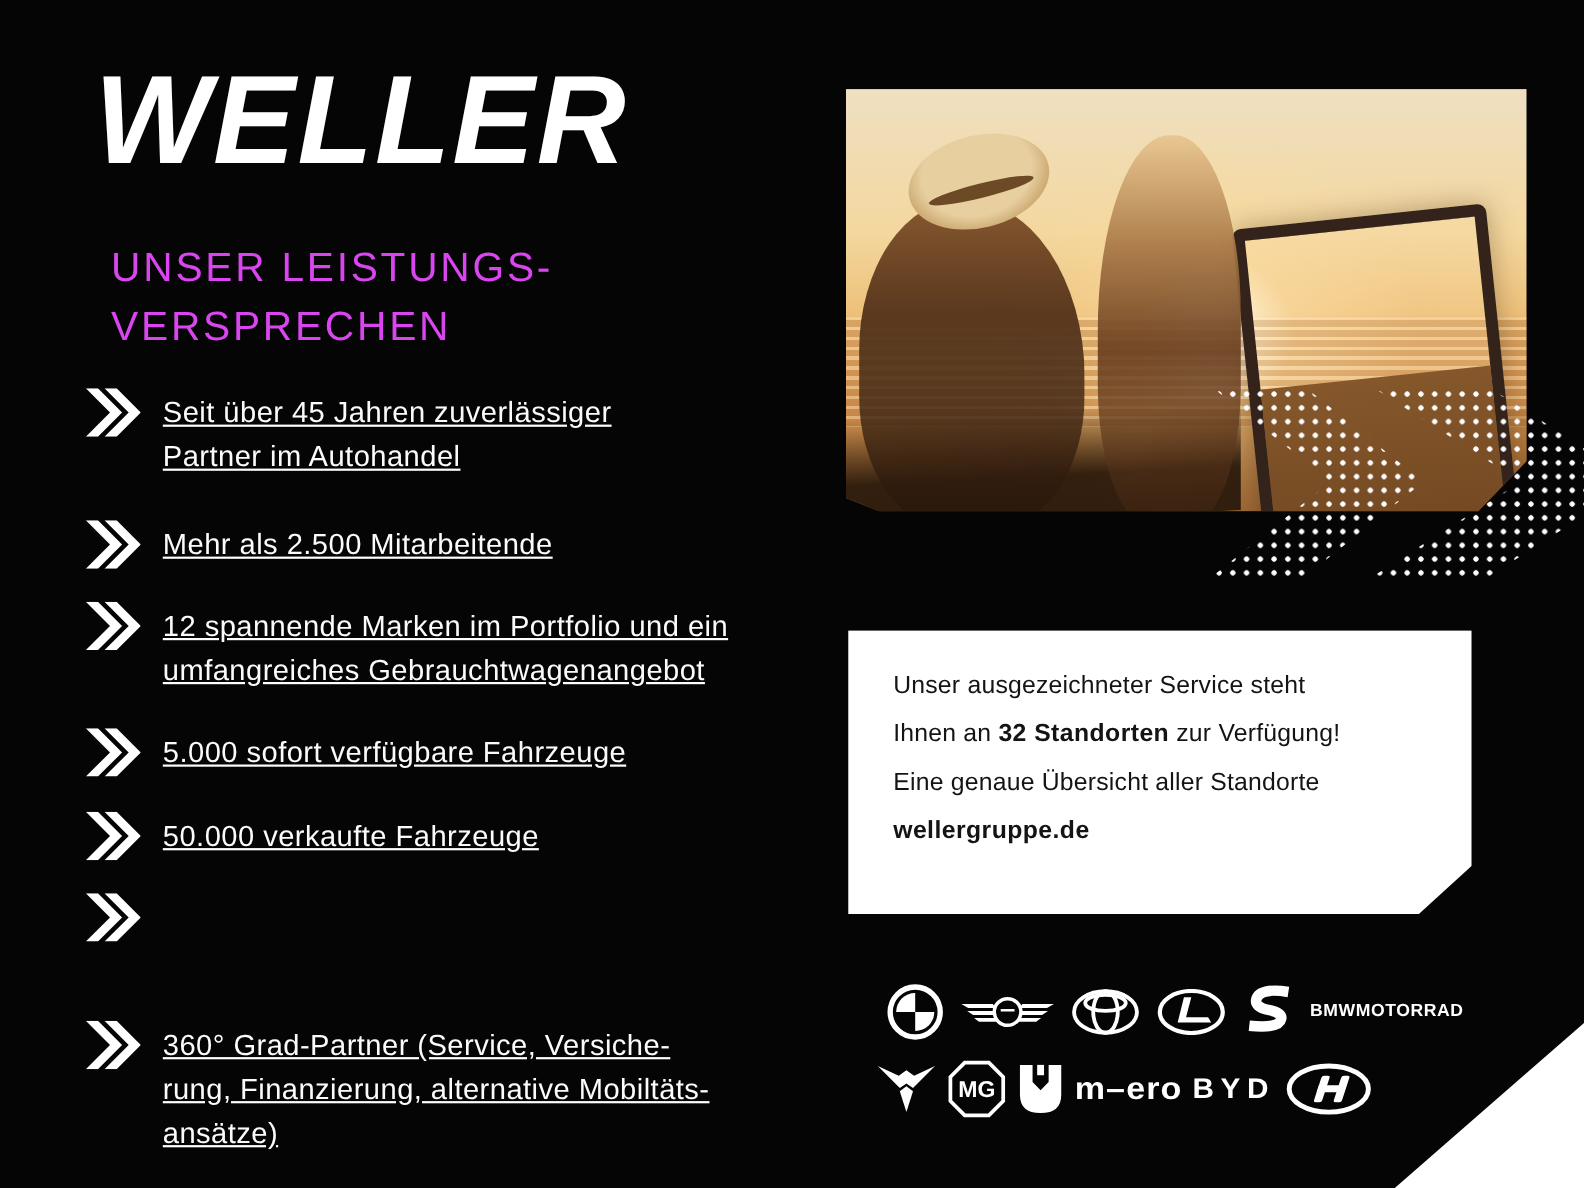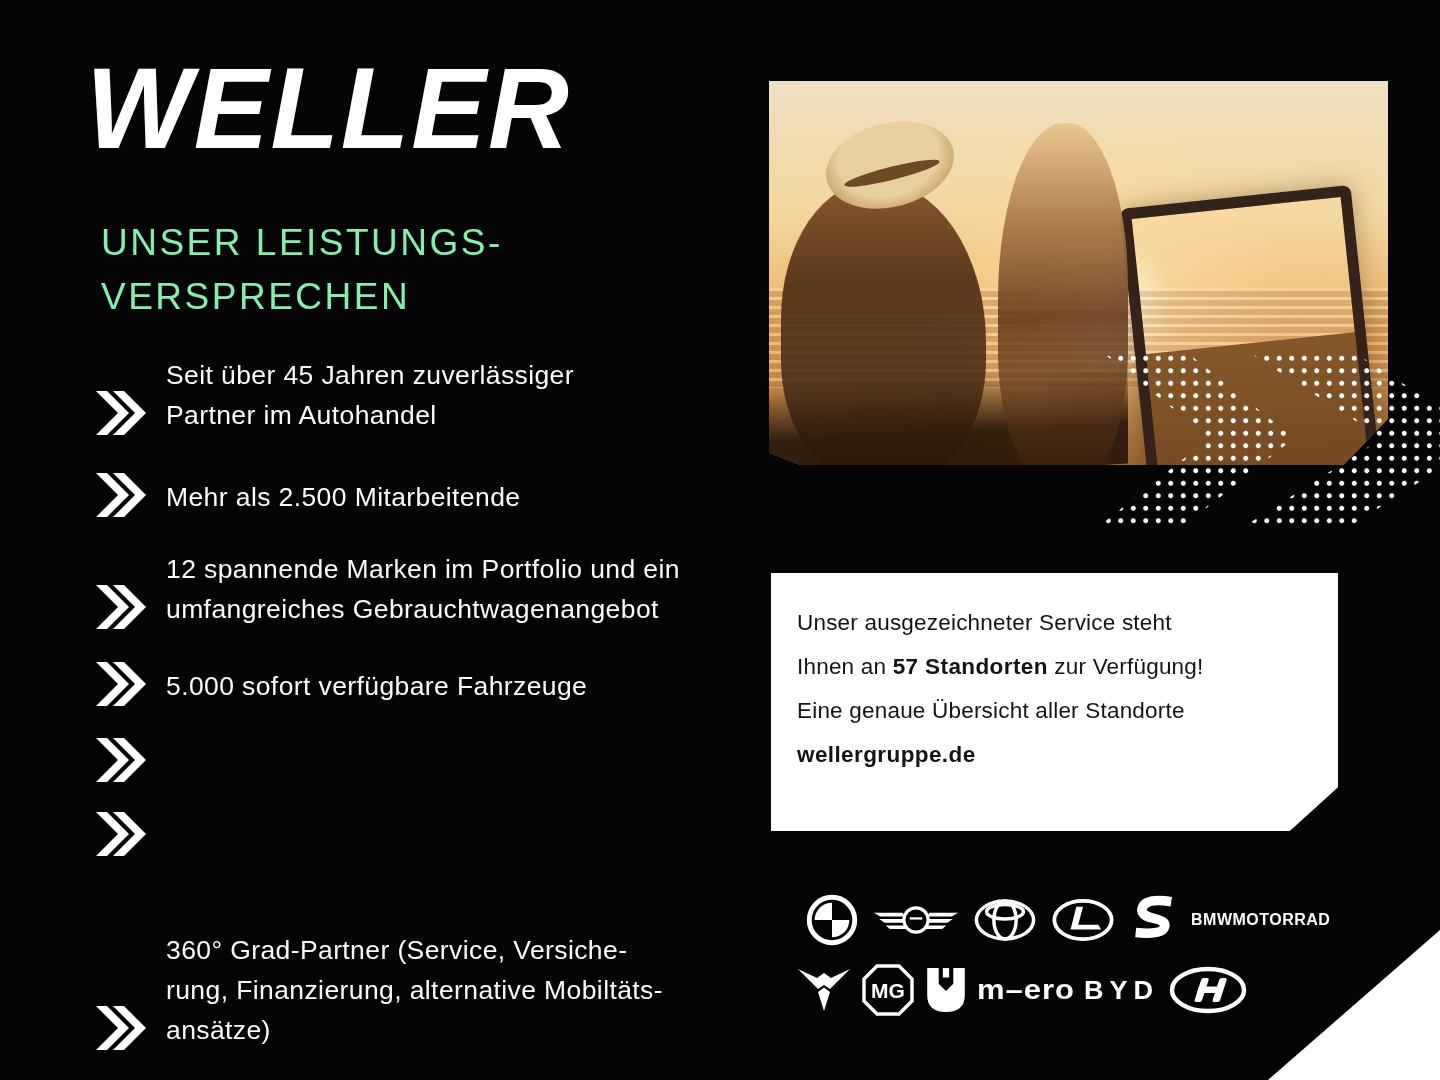--- a/index.html
+++ b/index.html
@@ -10,23 +10,23 @@
   
   .weller-logo{
     position:absolute;left:86px;top:52px;
     font-size:112px;line-height:1;font-weight:bold;font-style:italic;
     letter-spacing:2px;color:#fff;white-space:nowrap;
     transform:scaleY(1.02);transform-origin:left top;
   }
   .promise-heading{
     position:absolute;left:101px;top:216px;
     font-size:37px;line-height:54px;letter-spacing:2.5px;
-    color:#86efac;white-space:pre-line;font-weight:normal;
-  }
-  .bullet{position:absolute;left:96px;display:flex;align-items:flex-end;}
+    color:#d946ef;white-space:pre-line;font-weight:normal;
+  }
+  .bullet{position:absolute;left:78px;display:flex;align-items:flex-start;text-decoration:underline;}
   .bullet .chev{flex:0 0 auto;margin-top:-2px;}
   .bullet-text{
     margin-left:20px;font-size:26.5px;line-height:40px;letter-spacing:.4px;
     color:#fbfbfb;white-space:pre-line;max-width:620px;
   }
   .b1{top:355px}.b2{top:475px}.b3{top:549px}.b4{top:664px}
   .b5{top:740px}.b6{top:814px}.b7{top:930px}
 
   
   .photo{
@@ -85,21 +85,21 @@
     clip-path:polygon(0 0,44% 0,100% 50%,44% 100%,0 100%,56% 50%);
   }
   .dots-1{left:1102px;top:352px;width:192px;height:172px;}
   .dots-2{left:1248px;top:352px;width:240px;height:172px;}
 
   
   .service-card{
     position:absolute;left:771px;top:573px;width:567px;height:258px;z-index:6;
     background:#fff;color:#141414;
     clip-path:polygon(0 0,100% 0,100% 83%,91.5% 100%,0 100%);
-    padding:28px 36px 0 26px;box-sizing:border-box;
+    padding:28px 36px 0 41px;box-sizing:border-box;
     font-size:22.5px;line-height:44px;letter-spacing:.2px;
   }
   .service-card b{font-weight:bold;letter-spacing:.4px;}
 
   
   .logo-row{position:absolute;display:flex;align-items:center;z-index:6;text-align:right;}
   .row1{left:806px;top:891px;height:58px;gap:15px;}
   .row2{left:796px;top:954px;height:72px;gap:9px;}
   .logo{display:flex;align-items:center;justify-content:center;}
   .bmw-motorrad{color:#fff;font-weight:bold;line-height:1.05;letter-spacing:.5px;}
@@ -152,20 +152,21 @@
       <polygon points="0,0 11,0 33,22 11,44 0,44 22,22" fill="#fff"></polygon>
       <polygon points="17,0 28,0 50,22 28,44 17,44 39,22" fill="#fff" stroke="#050505" stroke-width="5" paint-order="stroke"></polygon>
     </svg>
     <div class="bullet-text">5.000 sofort verfügbare Fahrzeuge</div>
   </div>
   <div class="bullet b5">
     <svg class="chev" width="50" height="44" viewBox="0 0 50 44">
       <polygon points="0,0 11,0 33,22 11,44 0,44 22,22" fill="#fff"></polygon>
       <polygon points="17,0 28,0 50,22 28,44 17,44 39,22" fill="#fff" stroke="#050505" stroke-width="5" paint-order="stroke"></polygon>
     </svg>
+    <div class="bullet-text">50.000 verkaufte Fahrzeuge</div>
   </div>
   <div class="bullet b6">
     <svg class="chev" width="50" height="44" viewBox="0 0 50 44">
       <polygon points="0,0 11,0 33,22 11,44 0,44 22,22" fill="#fff"></polygon>
       <polygon points="17,0 28,0 50,22 28,44 17,44 39,22" fill="#fff" stroke="#050505" stroke-width="5" paint-order="stroke"></polygon>
     </svg>
   </div>
   <div class="bullet b7">
     <svg class="chev" width="50" height="44" viewBox="0 0 50 44">
       <polygon points="0,0 11,0 33,22 11,44 0,44 22,22" fill="#fff"></polygon>
@@ -185,21 +186,21 @@
     <div class="fig-right"></div>
     <div class="fig-left"></div>
     <div class="hat"></div>
   </div>
 
   <div class="dots dots-1"></div>
   <div class="dots dots-2"></div>
 
   <div class="service-card">
     <div><span>Unser ausgezeichneter Service steht</span></div>
-    <div><span>Ihnen an </span><b>57 Standorten</b><span> zur Verfügung!</span></div>
+    <div><span>Ihnen an </span><b>32 Standorten</b><span> zur Verfügung!</span></div>
     <div><span>Eine genaue Übersicht aller Standorte</span></div>
     <div><b>wellergruppe.de</b></div>
   </div>
 
   <div class="logo-row row1">
     <span class="logo">
       <svg width="52" height="52" viewBox="0 0 48 48">
         <circle cx="24" cy="24" r="21" fill="none" stroke="#fff" stroke-width="4.5"></circle>
         <path d="M24 24 L24 8 A16 16 0 0 0 8 24 Z" fill="#fff"></path>
         <path d="M24 24 L24 40 A16 16 0 0 0 40 24 Z" fill="#fff"></path>

